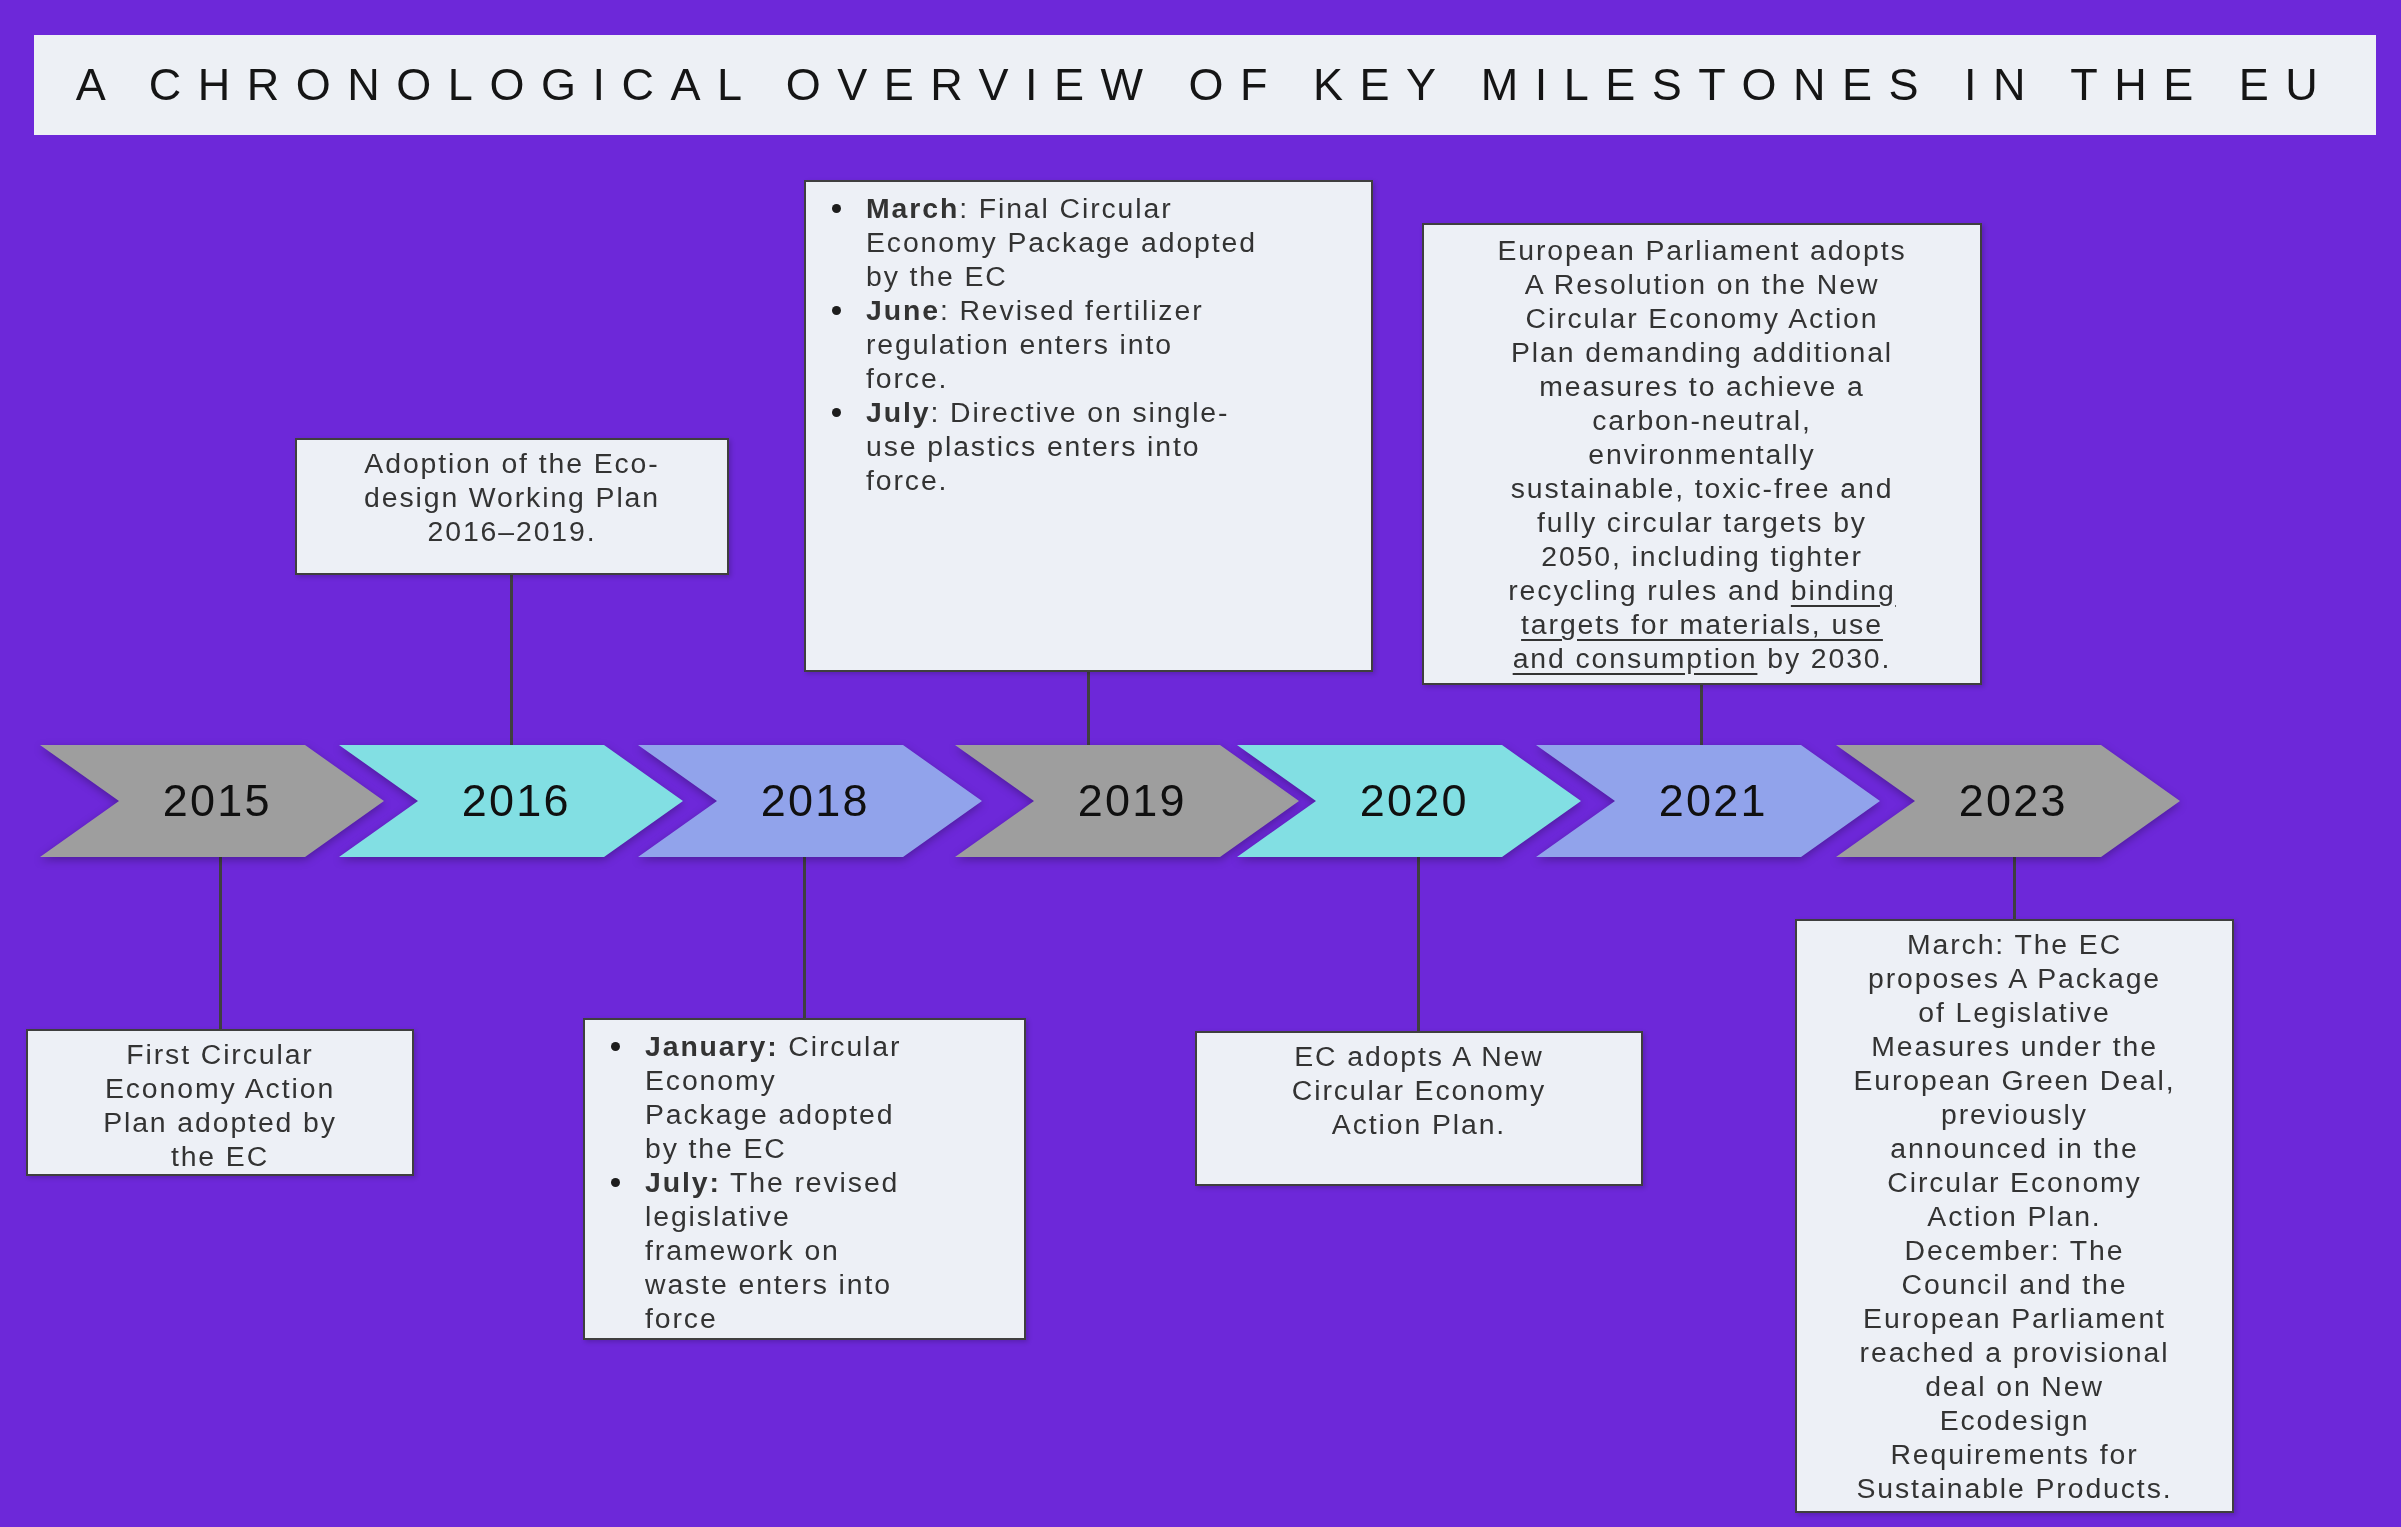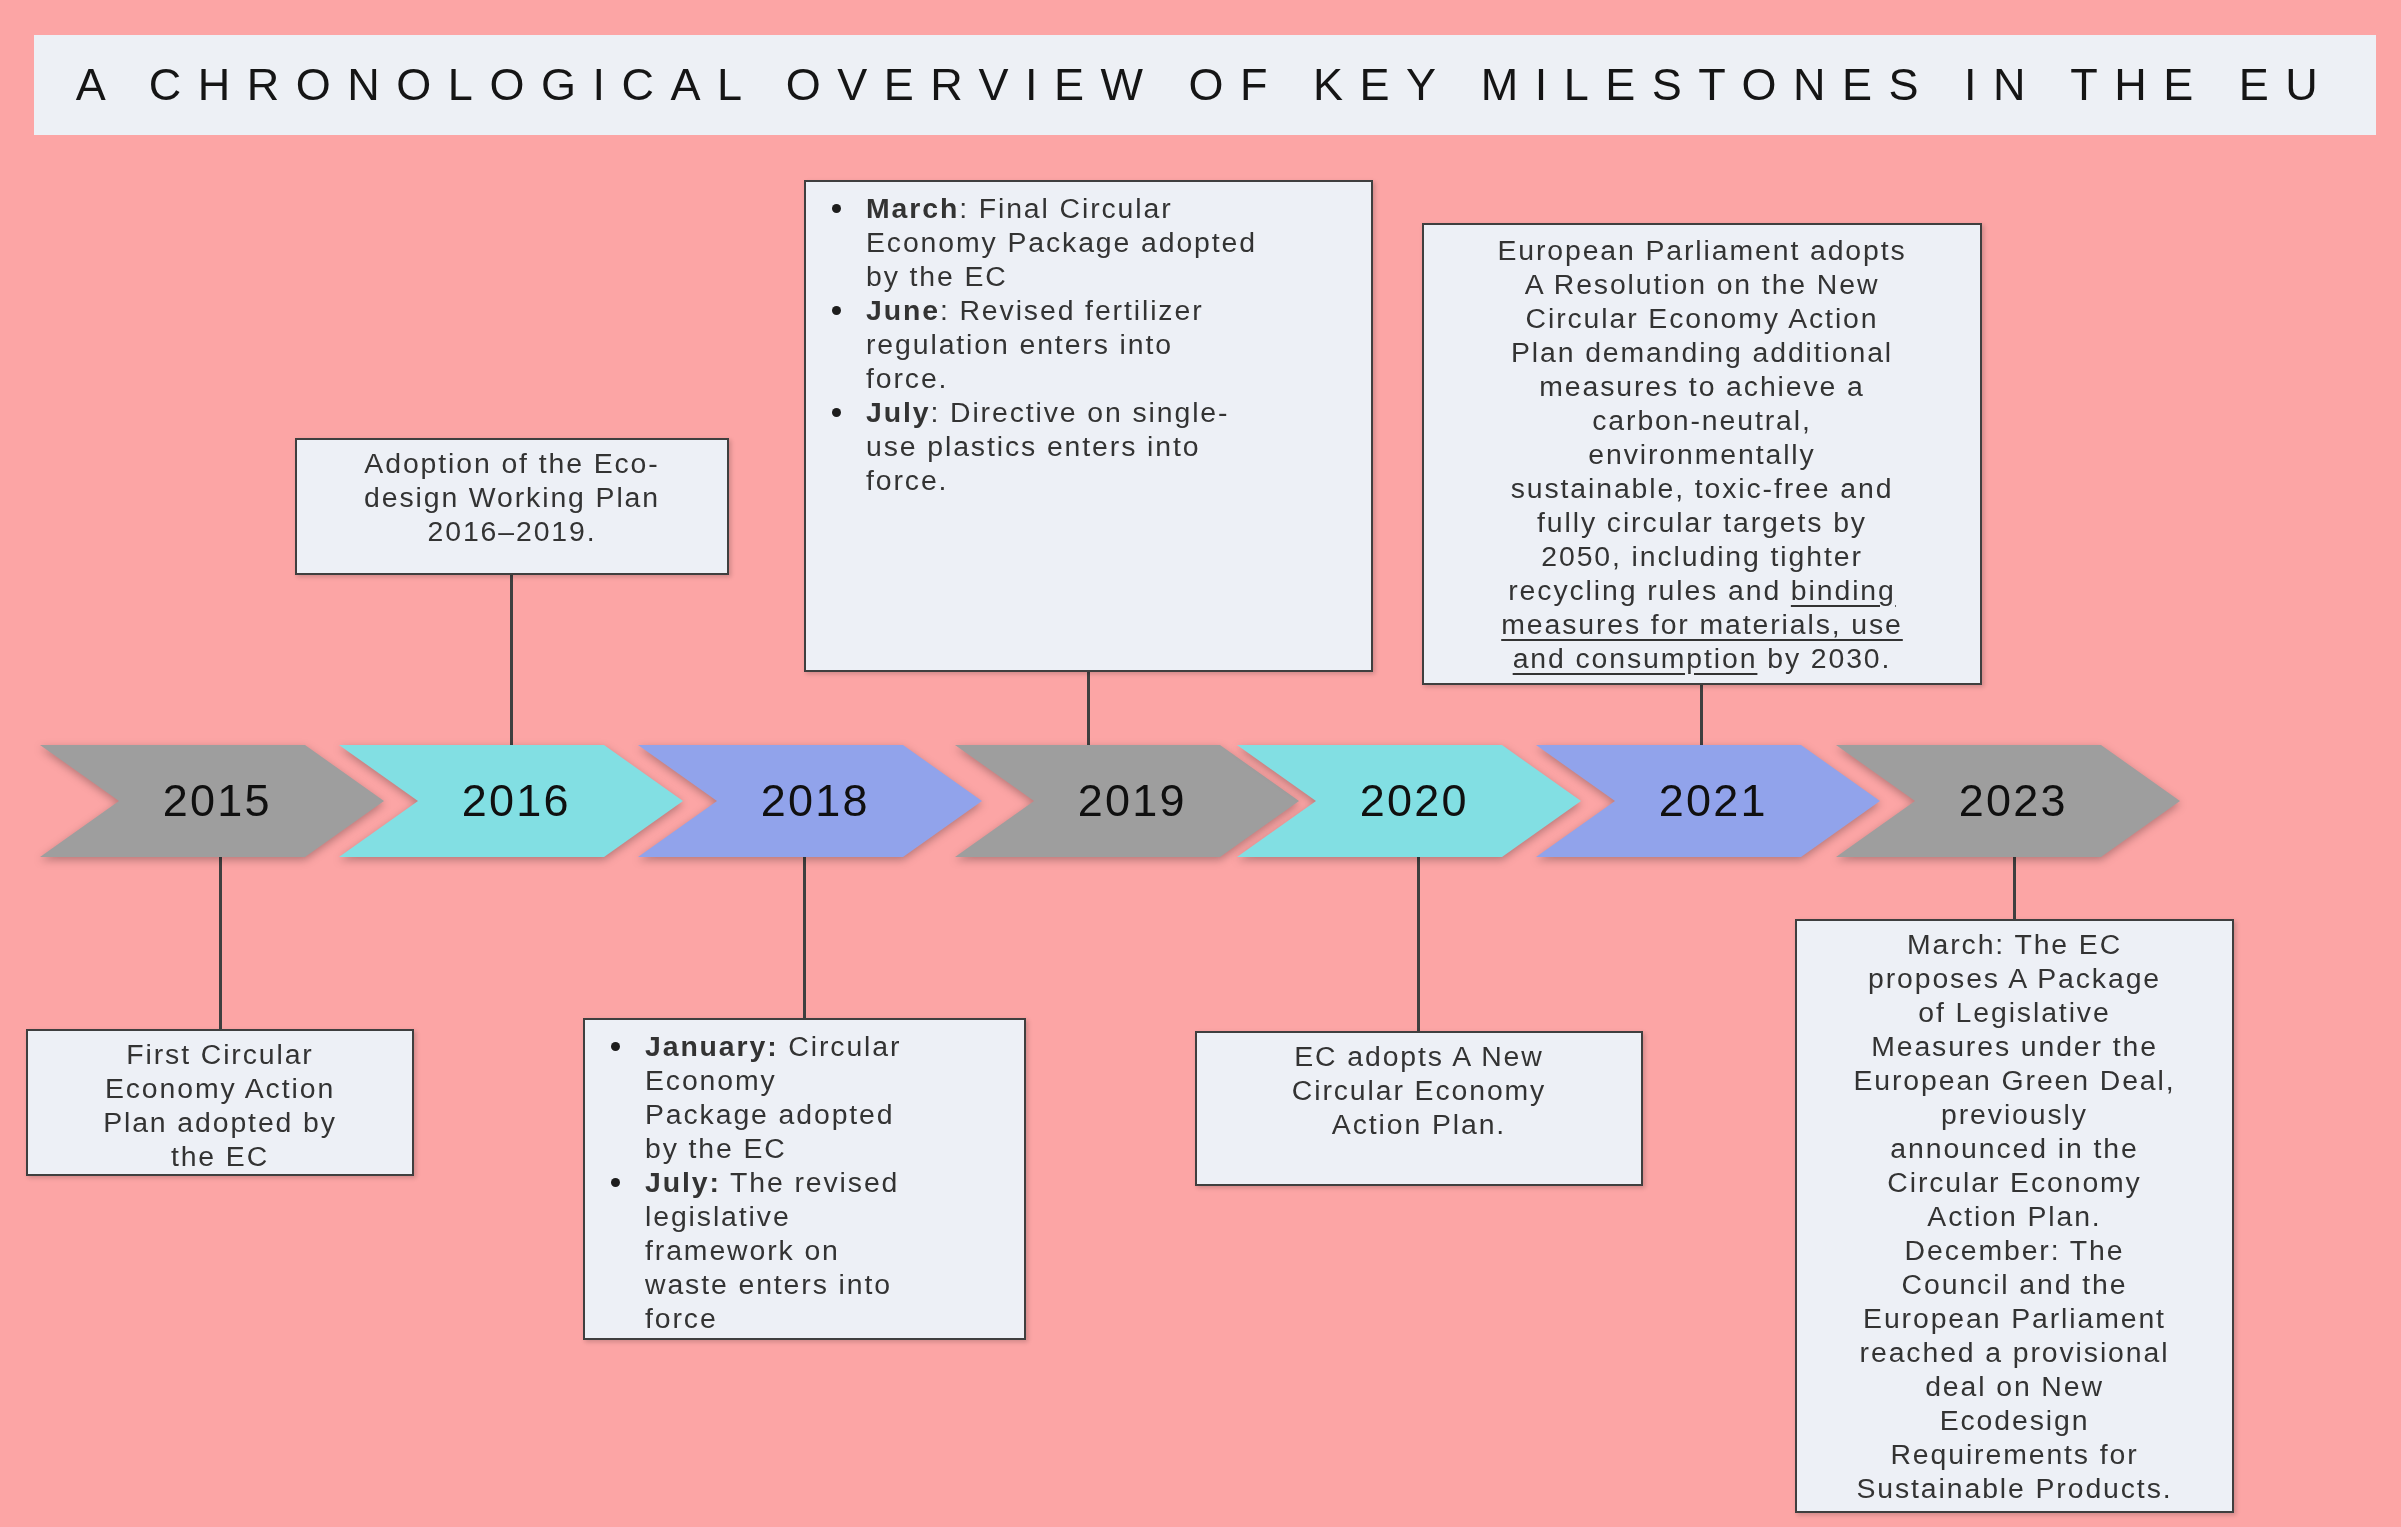--- a/index.html
+++ b/index.html
@@ -1,18 +1,18 @@
 <!DOCTYPE html>
 <html style="--box-bg: #EDF0F6; --box-border: #3F3F3F; --line: #3F3F3F; --title-bg: #EDF0F5;font-size:12px"><head>
 <meta charset="utf-8">
 <style>
   html,body{margin:0;padding:0;background:#ffffff;}
   *{box-sizing:border-box;}
   .canvas{
-    position:relative;width:2401px;height:1527px;background:#fca5a5;
+    position:relative;width:2401px;height:1527px;background:#6d28d9;
     font-family:"Liberation Sans", sans-serif;overflow:hidden;
   }
   .title-bar{
     position:absolute;left:34px;top:35px;width:2342px;height:100px;
     background:var(--title-bg,#edf0f5);
     display:flex;align-items:center;justify-content:center;
   }
   .title-text{
     font-size:45px;letter-spacing:16.5px;color:#151515;white-space:nowrap;
     font-weight:400;
@@ -142,21 +142,21 @@
 A Resolution on the New
 Circular Economy Action
 Plan demanding additional
 measures to achieve a
 carbon-neutral,
 environmentally
 sustainable, toxic-free and
 fully circular targets by
 2050, including tighter
 recycling rules and </span><span class="seg-u">binding
-measures for materials, use
+targets for materials, use
 and consumption</span><span class=""> by 2030.</span></span>
   </div>
 
   <div class="note centered" id="box-2015">
     <span>First Circular
 Economy Action
 Plan adopted by
 the EC</span>
   </div>
 

